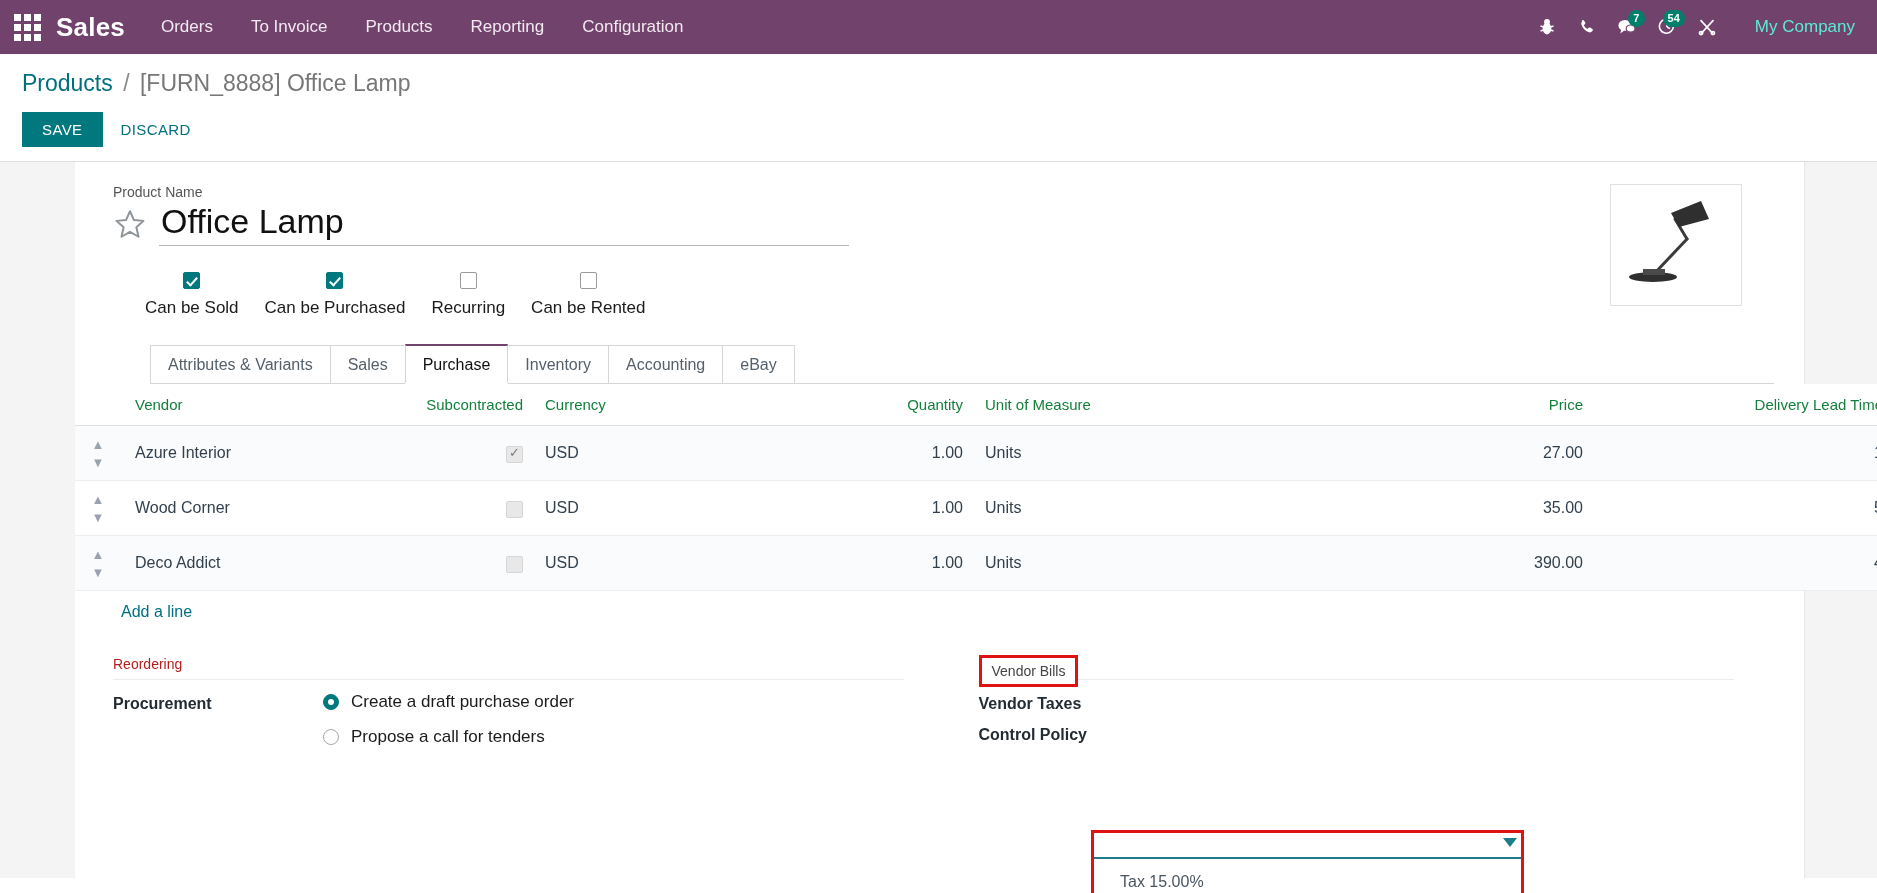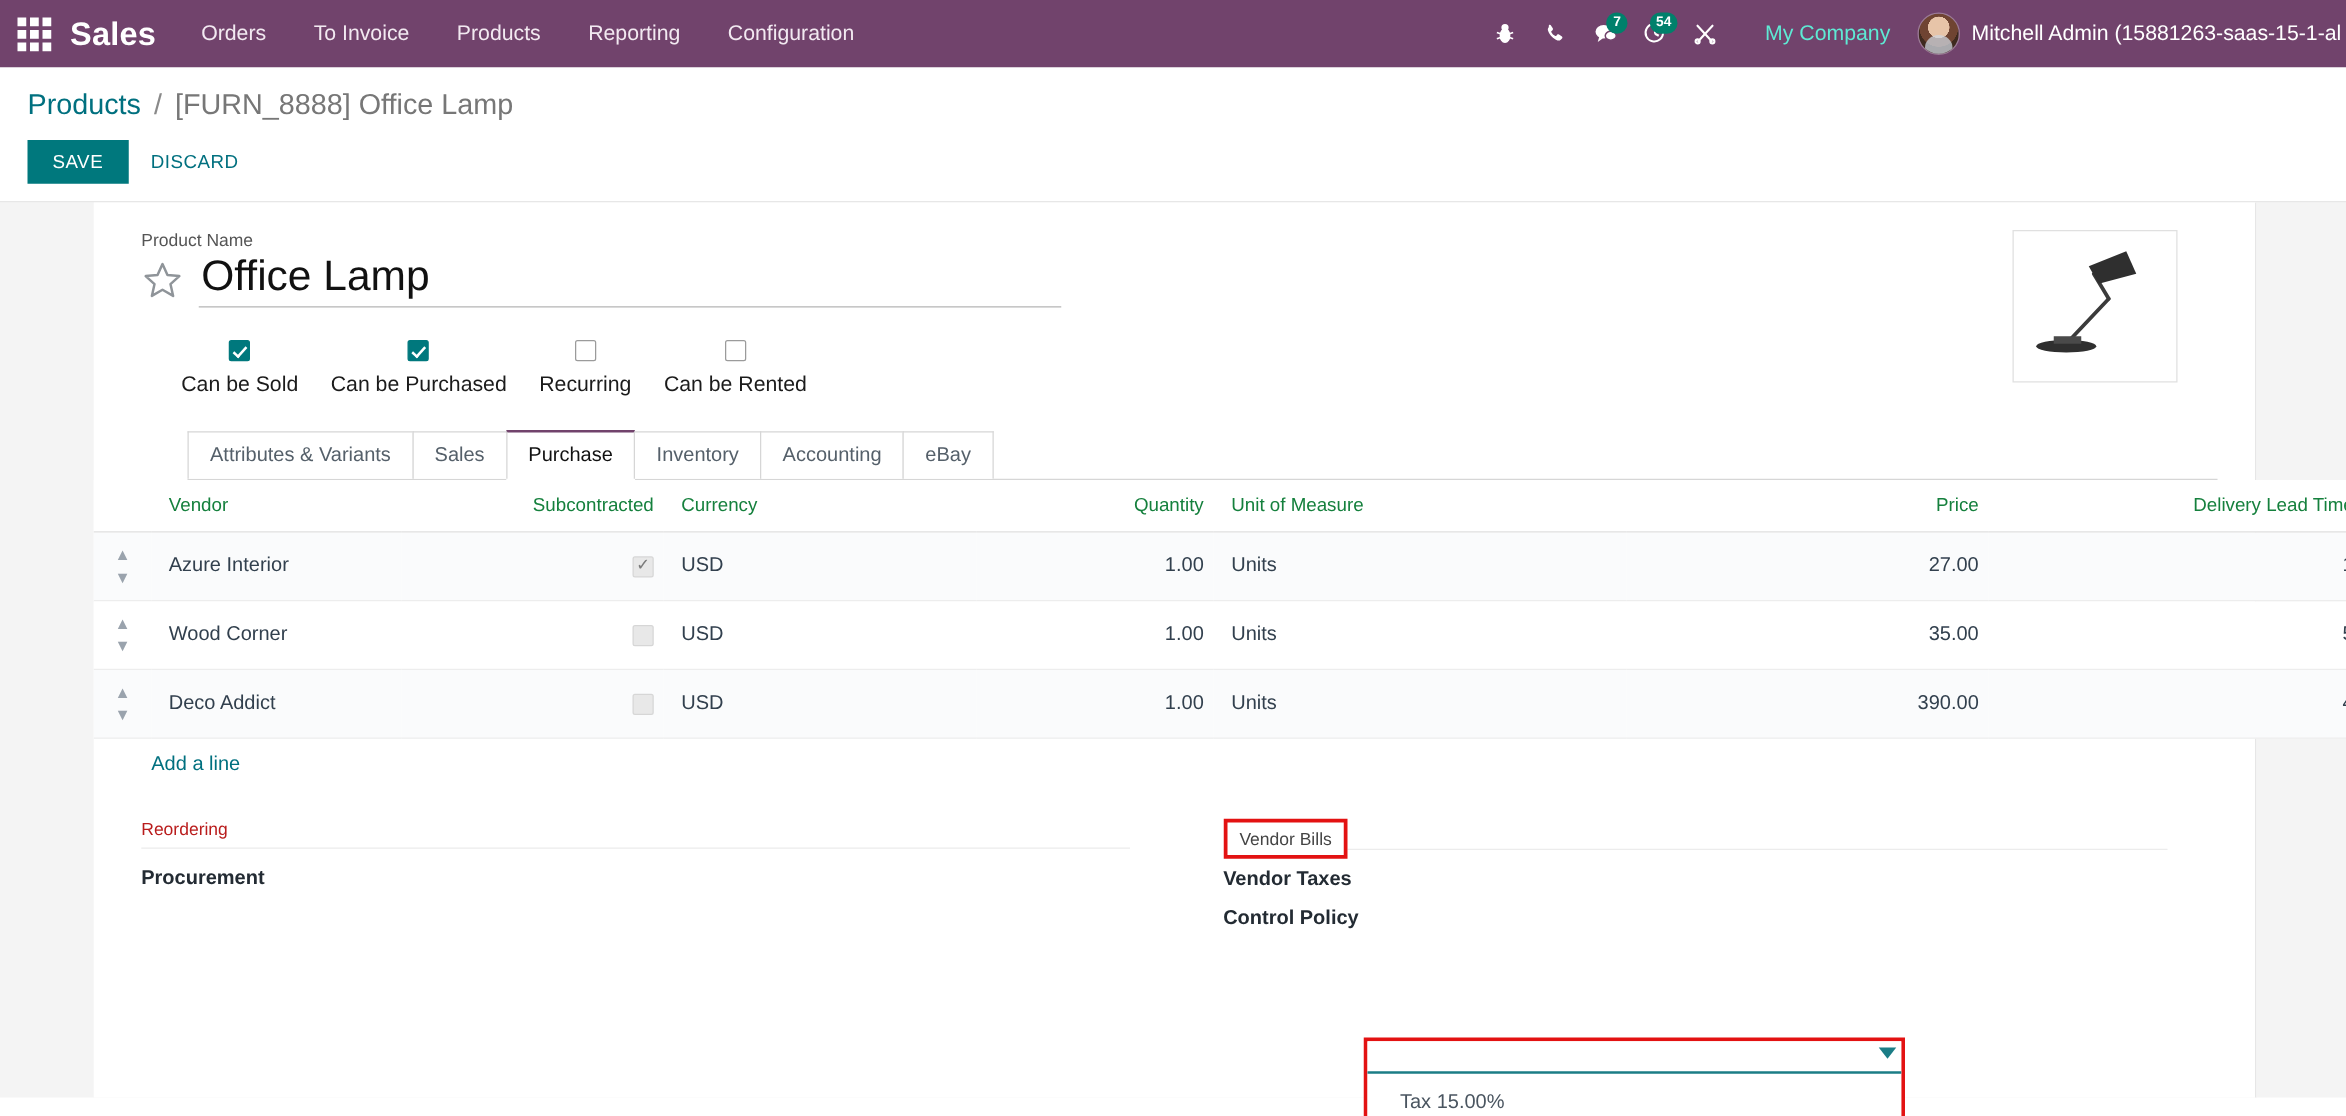--- a/index.html
+++ b/index.html
@@ -355,24 +355,20 @@
       <svg width="18" height="18" viewBox="0 0 18 18" fill="none" stroke="#ffffff" stroke-width="1.7" stroke-linecap="round">
         <line x1="3" y1="2.6" x2="14.4" y2="15"></line>
         <line x1="15" y1="2.6" x2="3.6" y2="15"></line>
         <circle cx="3.1" cy="15.1" r="1.6" fill="none"></circle>
         <circle cx="14.9" cy="15.1" r="1.6" fill="none"></circle>
       </svg>
     </div>
 
     <div class="company-name">My Company</div>
 
-    <div class="user-block">
-      <div class="avatar"></div>
-      <div class="user-name">Mitchell Admin (15881263-saas-15-1-al</div>
-    </div>
   </div>
 </div>
 
 <div class="control-panel">
   <div class="breadcrumb">
     <span class="crumb-link">Products</span>
     <span class="crumb-sep">/</span>
     <span class="crumb-current">[FURN_8888] Office Lamp</span>
   </div>
   <div class="cp-buttons">
@@ -491,20 +487,30 @@
       </tbody>
     </table>
     <div class="add-line">Add a line</div>
   </div>
 
   <div class="groups">
     <div class="group">
       <div class="group-title">Reordering</div>
       <div class="frow">
         <div class="flabel">Procurement</div>
+        <div class="fvalue">
+          <label class="radio-opt">
+            <span class="radio sel"></span>
+            <span class="radio-label">Create a draft purchase order</span>
+          </label>
+          <label class="radio-opt">
+            <span class="radio"></span>
+            <span class="radio-label">Propose a call for tenders</span>
+          </label>
+        </div>
       </div>
     </div>
 
     <div class="group right">
       <div class="group-title-boxed">Vendor Bills</div>
       <div class="group-title-rule"></div>
       <div class="frow">
         <div class="flabel">Vendor Taxes</div>
         <div class="fvalue"></div>
       </div>

